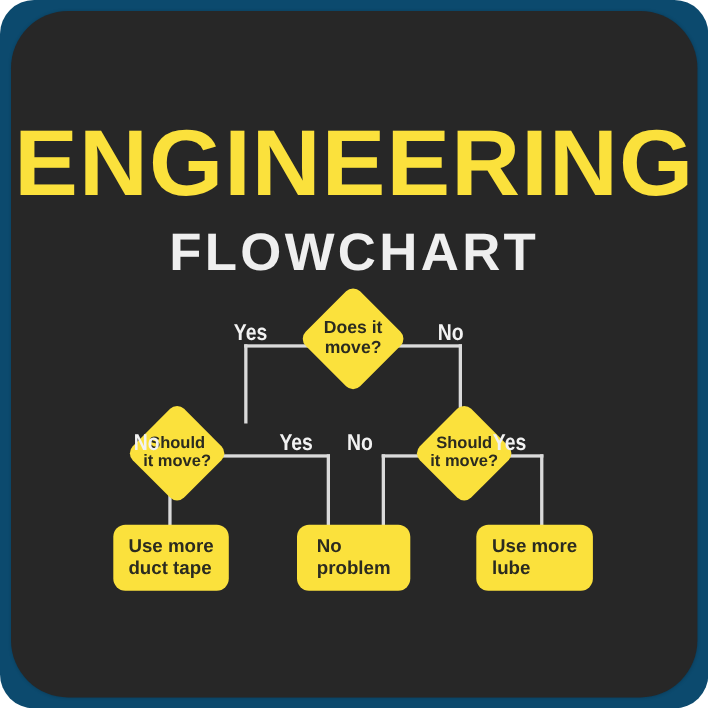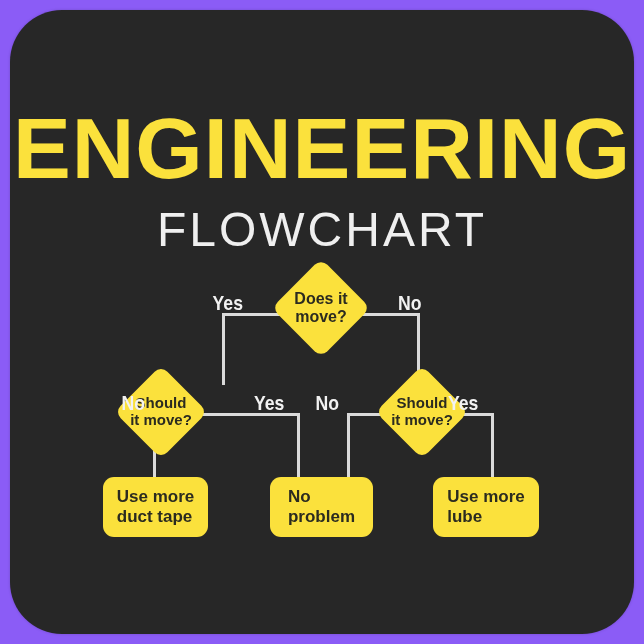--- a/index.html
+++ b/index.html
@@ -12,21 +12,22 @@
     width: 644px;
     height: 644px;
     font-family: "Liberation Sans", sans-serif;
     overflow: hidden;
   }
 
   #stage {
     position: relative;
     width: 644px;
     height: 644px;
-    background: #8b5cf6;
+    background: #0c4a6e;
+    border-radius: 31px;
   }
 
   
   #sticker {
     position: absolute;
     left: 10px;
     top: 10px;
     width: 624px;
     height: 624px;
     background: #272727;
@@ -53,21 +54,21 @@
     white-space: nowrap;
   }
   #title-sub {
     position: absolute;
     left: 0;
     top: 195px;
     width: 624px;
     text-align: center;
     color: #EFEFEF;
     font-family: "Liberation Sans", sans-serif;
-    font-weight: 400;
+    font-weight: 700;
     font-size: 48px;
     line-height: 50px;
     letter-spacing: 3px;
     white-space: nowrap;
   }
 
   
   #flow {
     position: absolute;
     left: 0;

